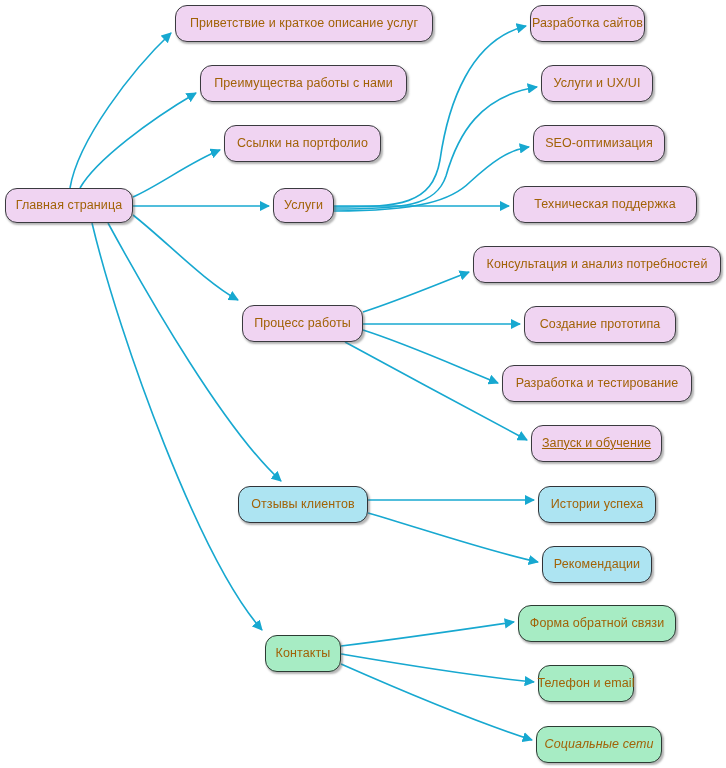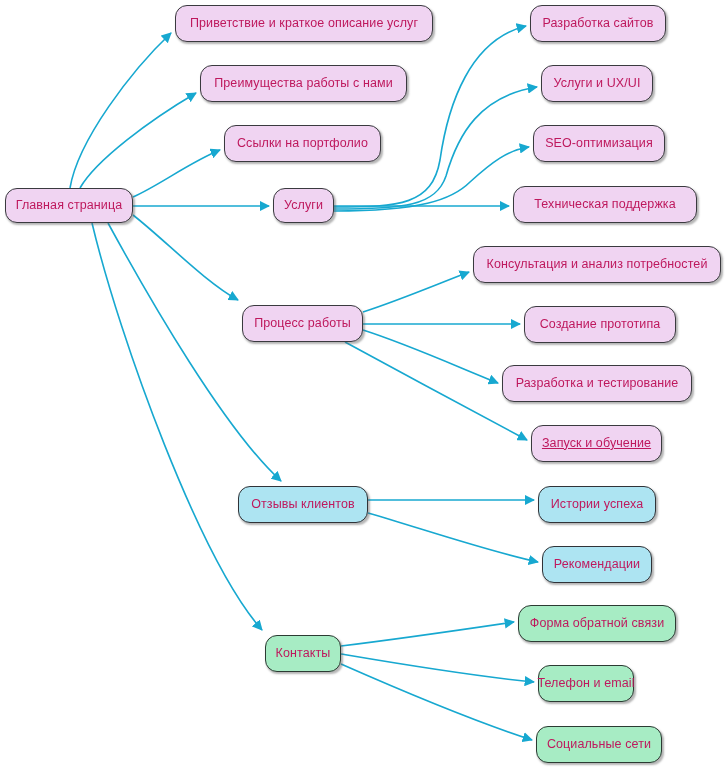--- a/index.html
+++ b/index.html
@@ -26,21 +26,21 @@
     pointer-events: none;
   }
   .node {
     position: absolute;
     box-sizing: border-box;
     display: flex;
     align-items: center;
     justify-content: center;
     border-radius: 12px;
     border: 1.4px solid #3f3f46;
-    color: #be185d;
+    color: #a16207;
     font-size: 12.5px;
     line-height: 1.1;
     white-space: nowrap;
     letter-spacing: 0.1px;
     box-shadow: 1.5px 2px 2px rgba(90,90,90,0.45);
   }
   .node.pink {
     background: #f0d4f2;
     border-color: #3a3a3f;
   }
@@ -101,21 +101,21 @@
       </div>
       <div class="node pink" style="left: 200px; top: 65px; width: 207px; height: 37px;">
         <span class="node-label">Преимущества работы с нами</span>
       </div>
       <div class="node pink" style="left: 224px; top: 125px; width: 157px; height: 37px;">
         <span class="node-label">Ссылки на портфолио</span>
       </div>
       <div class="node pink" style="left: 273px; top: 188px; width: 61px; height: 35px;">
         <span class="node-label">Услуги</span>
       </div>
-      <div class="node pink" style="left: 530px; top: 5px; width: 136px; height: 37px;">
+      <div class="node pink" style="left: 530px; top: 5px; width: 115px; height: 37px;">
         <span class="node-label">Разработка сайтов</span>
       </div>
       <div class="node pink" style="left: 541px; top: 65px; width: 112px; height: 37px;">
         <span class="node-label">Услуги и UX/UI</span>
       </div>
       <div class="node pink" style="left: 533px; top: 125px; width: 132px; height: 37px;">
         <span class="node-label">SEO-оптимизация</span>
       </div>
       <div class="node pink" style="left: 513px; top: 186px; width: 184px; height: 37px;">
         <span class="node-label">Техническая поддержка</span>
@@ -146,18 +146,18 @@
       </div>
       <div class="node green" style="left: 265px; top: 635px; width: 76px; height: 37px;">
         <span class="node-label">Контакты</span>
       </div>
       <div class="node green" style="left: 518px; top: 605px; width: 158px; height: 37px; border-radius: 13px;">
         <span class="node-label">Форма обратной связи</span>
       </div>
       <div class="node green" style="left: 538px; top: 665px; width: 96px; height: 37px;">
         <span class="node-label">Телефон и email</span>
       </div>
-      <div class="node green" style="left: 536px; top: 726px; width: 126px; height: 37px;">
+      <div class="node green" style="left: 536px; top: 726px; width: 126px; height: 37px; font-style: italic;">
         <span class="node-label">Социальные сети</span>
       </div>
     </div>
 
 </div>
 
 </body></html>

